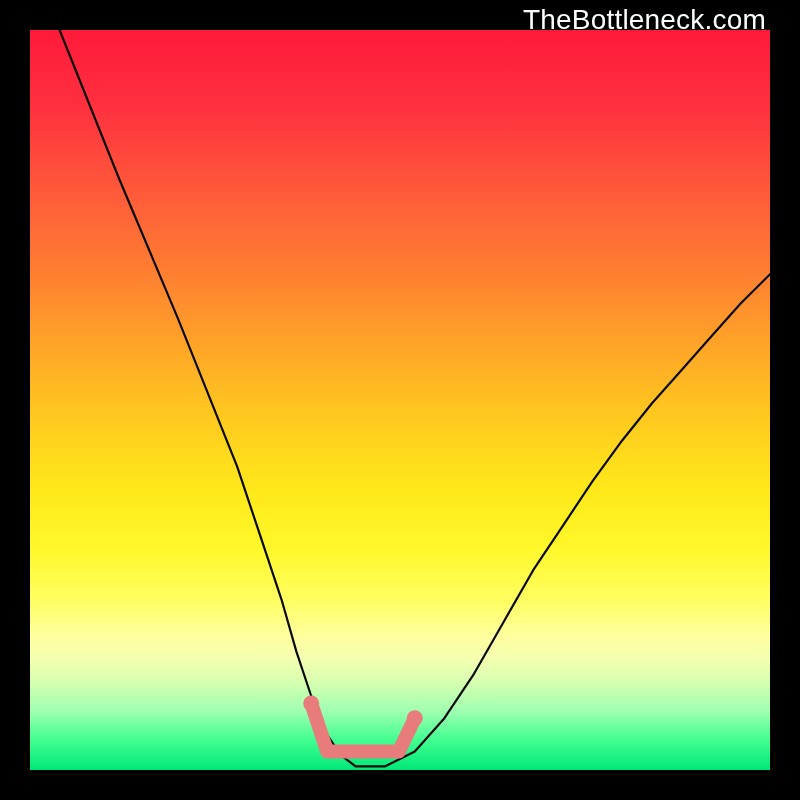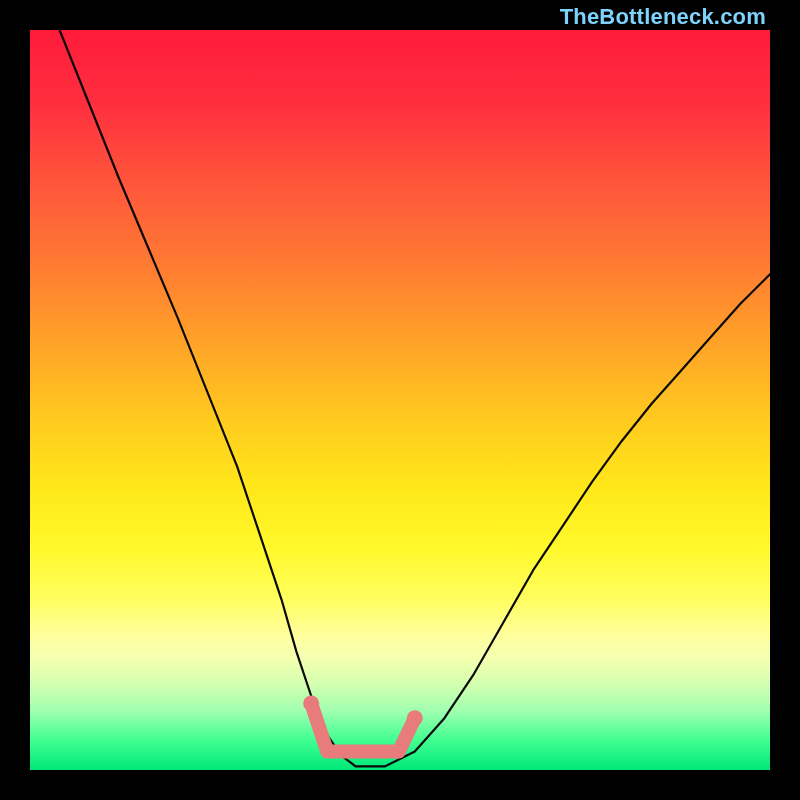--- a/index.html
+++ b/index.html
@@ -18,21 +18,21 @@
       #fff82a 70%,
       #fffe60 77%,
       #ffffa0 82%,
       #f3ffb0 85%,
       #d8ffb0 88%,
       #a0ffb0 92%,
       #40ff90 96%,
       #00e878 100%);
   }
   .svg-layer { position: absolute; left: 0; top: 0; width: 740px; height: 740px; }
-  .watermark { position: absolute; top: 4px; right: 34px; color: #7dd3fc; font-size: 22px; font-weight: 700; letter-spacing: 0.2px; }
+  .watermark { position: absolute; top: 4px; right: 34px; color: #ffffff; font-size: 28px; font-weight: 400; letter-spacing: 0.2px; }
 </style>
 </head>
 <body>
 
 <div class="frame">
   <div class="watermark">TheBottleneck.com</div>
   <div class="plot-area">
     <div class="gradient-bg"></div>
     <svg class="svg-layer" viewBox="0 0 740 740" preserveAspectRatio="none">
       <path id="curve-path" fill="none" stroke="#0a0a0a" stroke-width="2.2" stroke-linecap="round" stroke-linejoin="round" d="M29.60 0.00 L59.20 74.00 L88.80 148.00 L118.40 218.30 L148.00 288.60 L177.60 362.60 L207.20 436.60 L229.40 503.20 L251.60 569.80 L266.40 621.60 L281.20 666.00 L296.00 703.00 L310.80 725.20 L325.60 736.30 L355.20 736.30 L384.80 721.50 L414.40 688.20 L444.00 643.80 L473.60 592.00 L503.20 540.20 L532.80 495.80 L562.40 451.40 L592.00 410.70 L621.60 373.70 L651.20 340.40 L680.80 307.10 L710.40 273.80 L740.00 244.20"></path>

